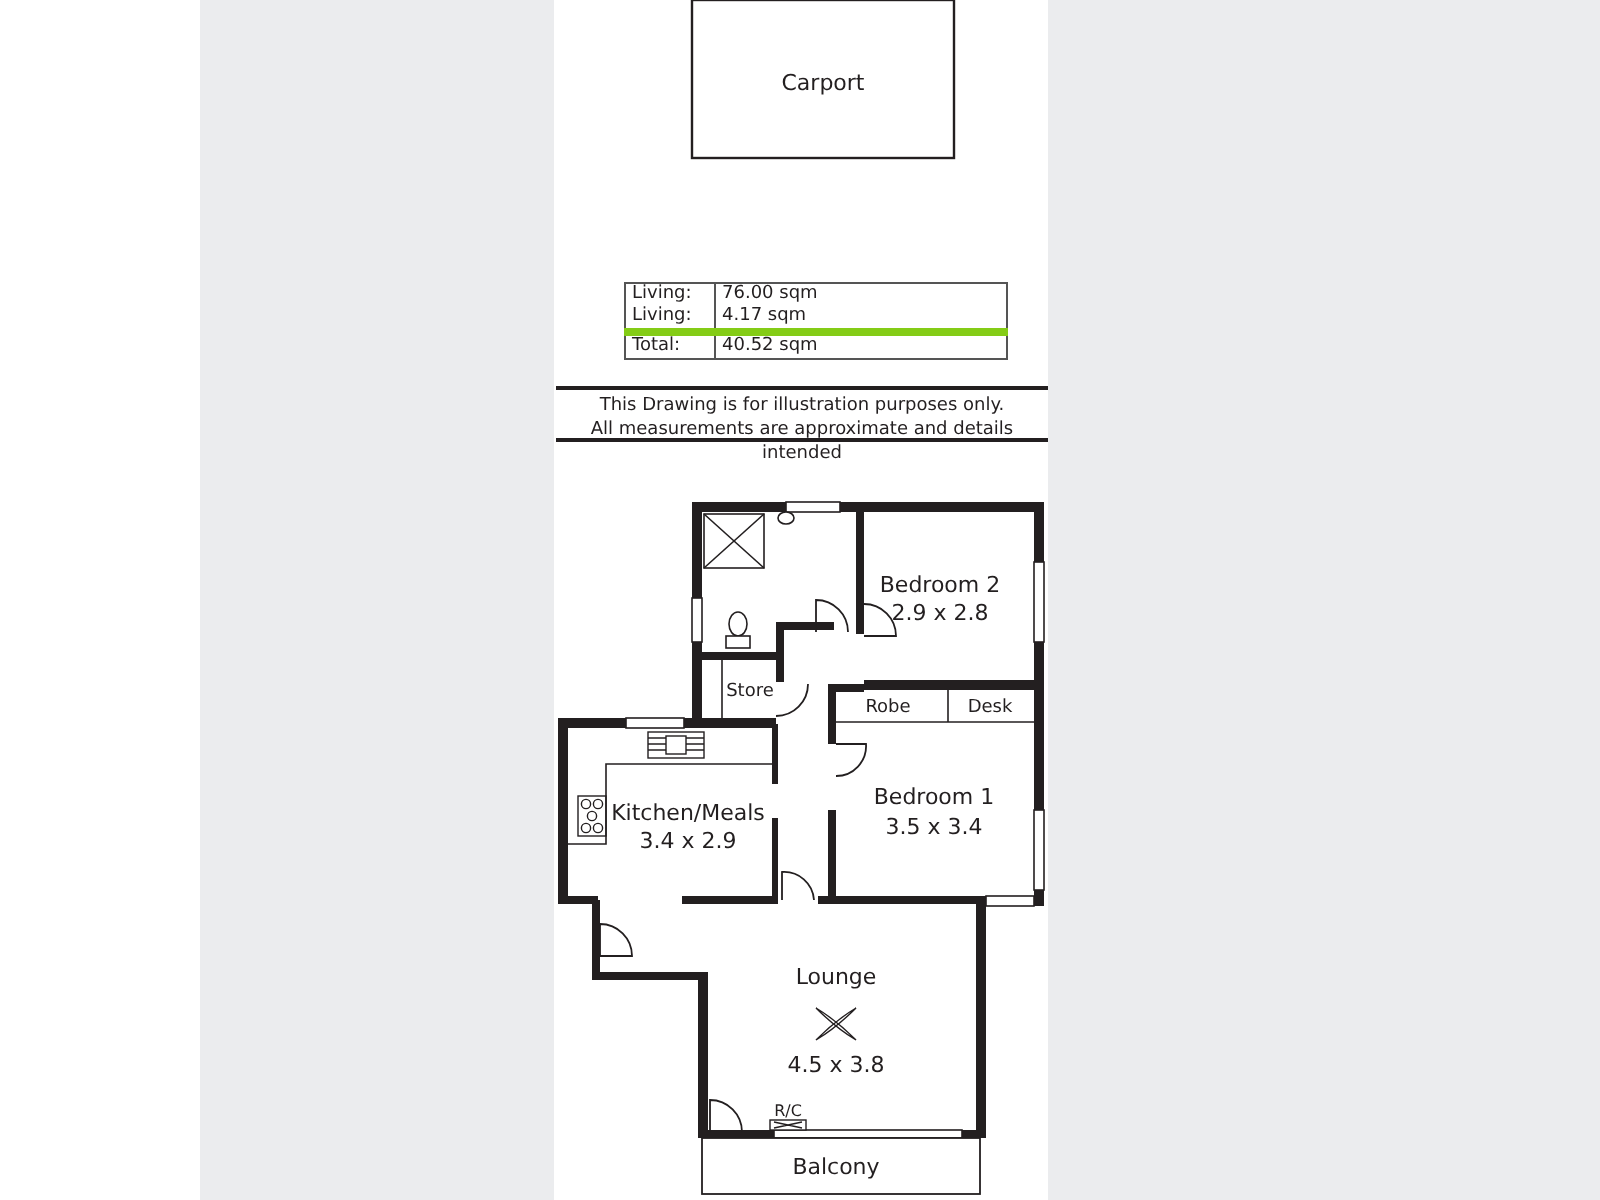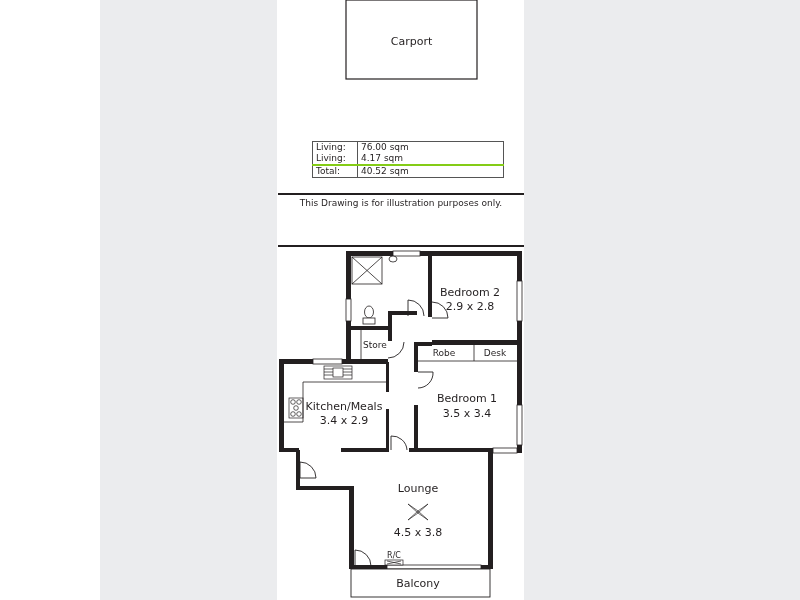--- a/index.html
+++ b/index.html
@@ -14,23 +14,23 @@
   svg.plan { position: absolute; left: 0; top: 0; }
   .lbl { font-family: "DejaVu Sans", "Liberation Sans", sans-serif; fill: #231f20; }
   .area-table {
     position: absolute; left: 312px; top: 141px; width: 192px;
     border: 1px solid #555; border-collapse: collapse;
     font-size: 9px; color: #231f20; line-height: 11px;
   }
   .area-table td { padding: 0 3px; }
   .area-table td.k { border-right: 1px solid #555; width: 38px; }
   .area-table td.v { text-align: left; }
-  .area-table tr.total td { border-top: 2px solid #84cc16; }
+  .area-table tr.total td { border-top: 4px solid #84cc16; }
   .disclaimer {
-    position: absolute; left: 278px; top: 193px; width: 246px; height: 54px;
+    position: absolute; left: 278px; top: 193px; width: 246px; height: 28px;
     border-top: 2px solid #231f20; border-bottom: 2px solid #231f20;
     box-sizing: border-box; text-align: center;
     font-size: 9px; line-height: 12px; color: #231f20; padding-top: 2px;
   }
 </style>
 </head>
 <body>
 
 <div class="panel panel-left"></div>
 <div class="panel panel-right"></div>
@@ -194,13 +194,14 @@
   </tr>
   <tr class="total">
     <td class="k">Total:</td>
     <td class="v">40.52 sqm</td>
   </tr>
 </tbody>
   </table>
 
 <div class="disclaimer">
   <div>This Drawing is for illustration purposes only.</div>
+  <div>All measurements are approximate and details intended</div>
 </div>
 
 </body></html>

